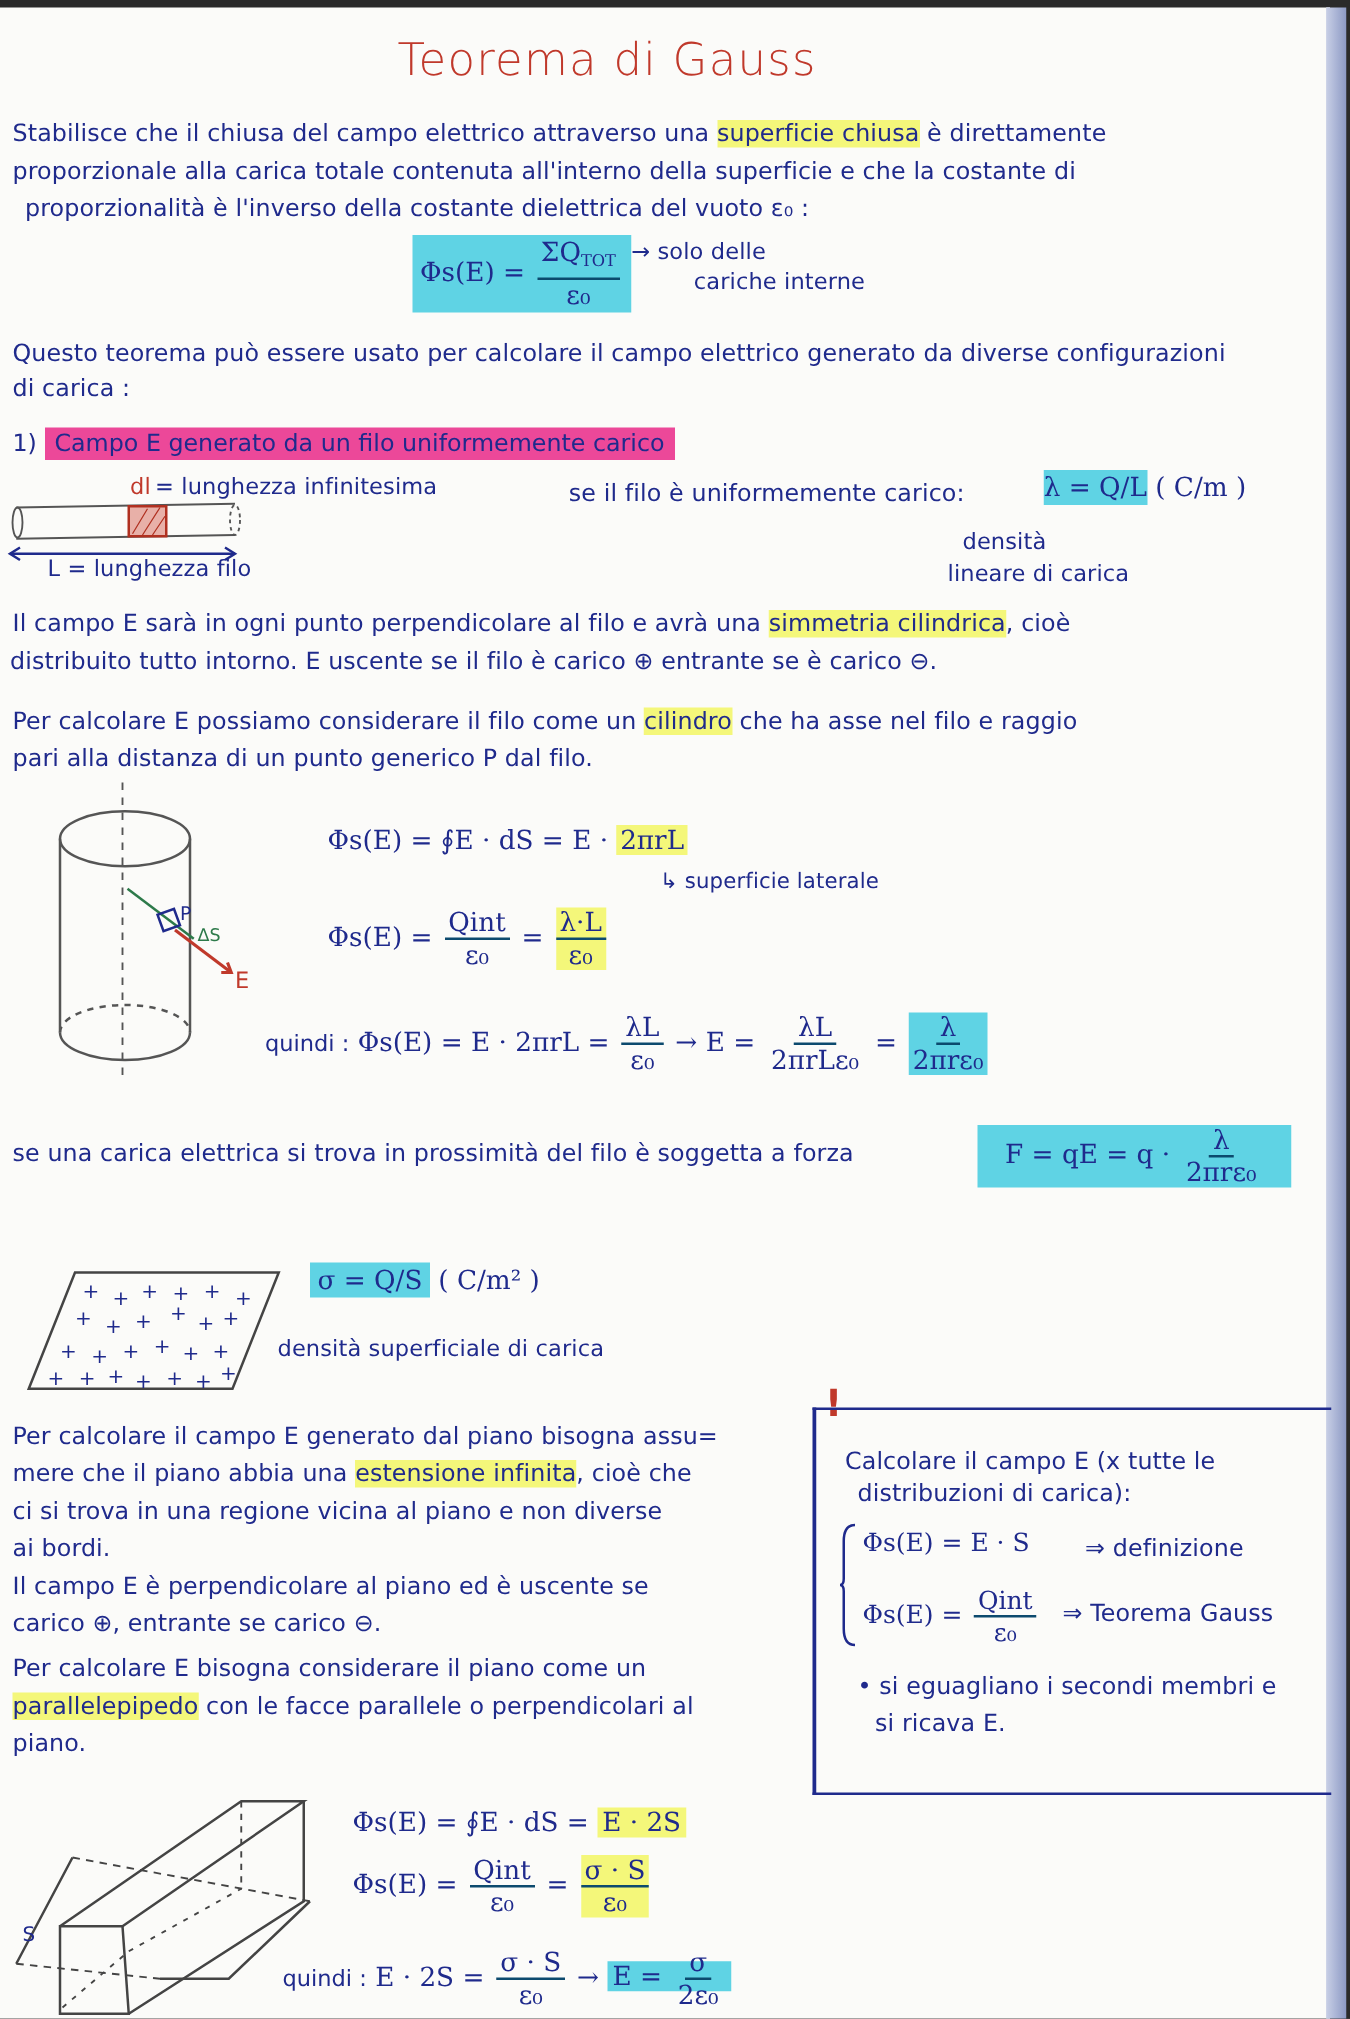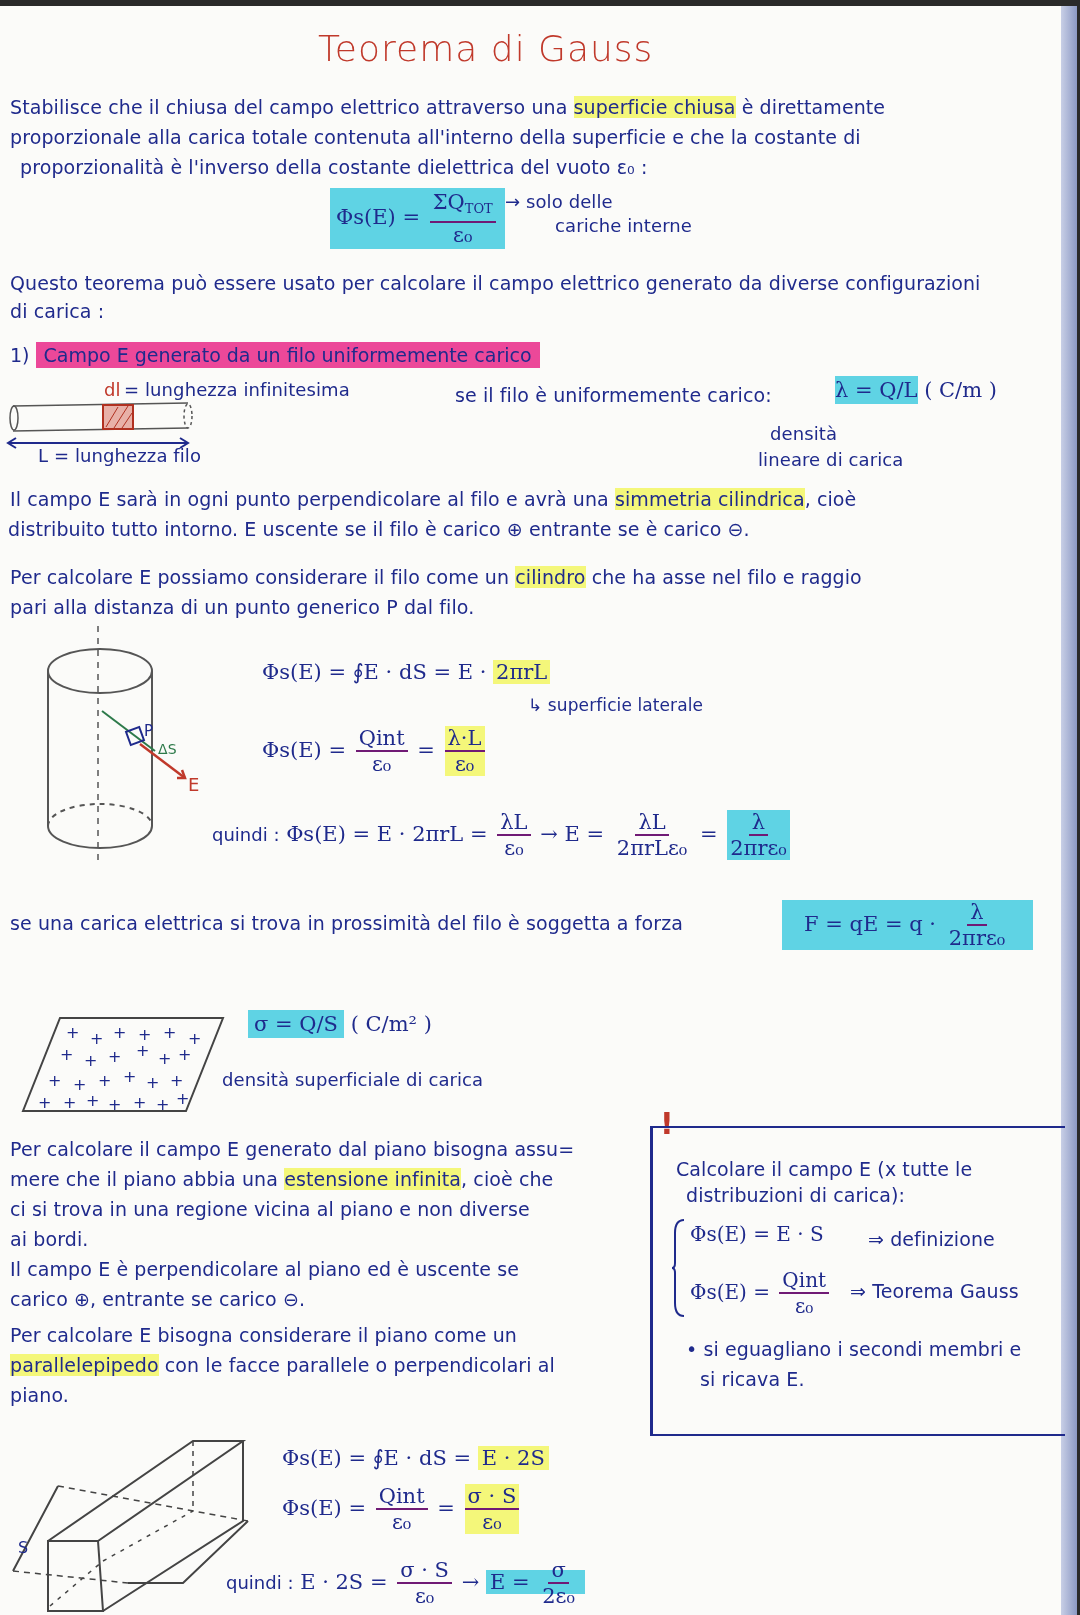--- a/index.html
+++ b/index.html
@@ -11,21 +11,21 @@
   }
   .edge { position: absolute; right: -16px; top: 0; width: 16px; height: 100%; background: linear-gradient(90deg,#c8cfe6,#8c99c4); }
   .t { position: absolute; font-family: "DejaVu Sans", sans-serif; color: #1f2a8c; font-size: 19px; line-height: 27px; letter-spacing: 0.1px; white-space: nowrap; }
   .title { position: absolute; left: 318px; top: 22px; font-size: 36px; color: #c0392b; font-family: "DejaVu Sans", sans-serif; font-weight: 300; letter-spacing: 1px; }
   .hl-y { background: #f4f77a; }
   .hl-g { background: #ec4899; }
   .hl-b { background: #5fd3e4; }
   .red { color: #c0392b; }
   .math { font-family: "DejaVu Serif", serif; font-size: 21px; color: #1f2a8c; position: absolute; white-space: nowrap; }
   .frac { display: inline-flex; flex-direction: column; align-items: center; vertical-align: middle; margin: 0 3px; }
-  .frac .num { border-bottom: 2px solid #701a75; padding: 0 3px; line-height: 24px; }
+  .frac .num { border-bottom: 2px solid #0c4a6e; padding: 0 3px; line-height: 24px; }
   .frac .den { line-height: 24px; padding: 0 3px; }
   .sub { font-size: 13px; vertical-align: -4px; }
   .box { position: absolute; left: 650px; top: 1120px; width: 415px; height: 310px; border-left: 3px solid #1f2a8c; border-top: 2px solid #1f2a8c; border-bottom: 2px solid #1f2a8c; }
   .excl { position: absolute; left: 660px; top: 1100px; font-size: 30px; color: #c0392b; font-weight: bold; }
   svg { position: absolute; overflow: visible; }
   .sec-title { position: absolute; font-size: 19px; color: #1f2a8c; white-space: nowrap; }
 </style>
 </head>
 <body>
 

